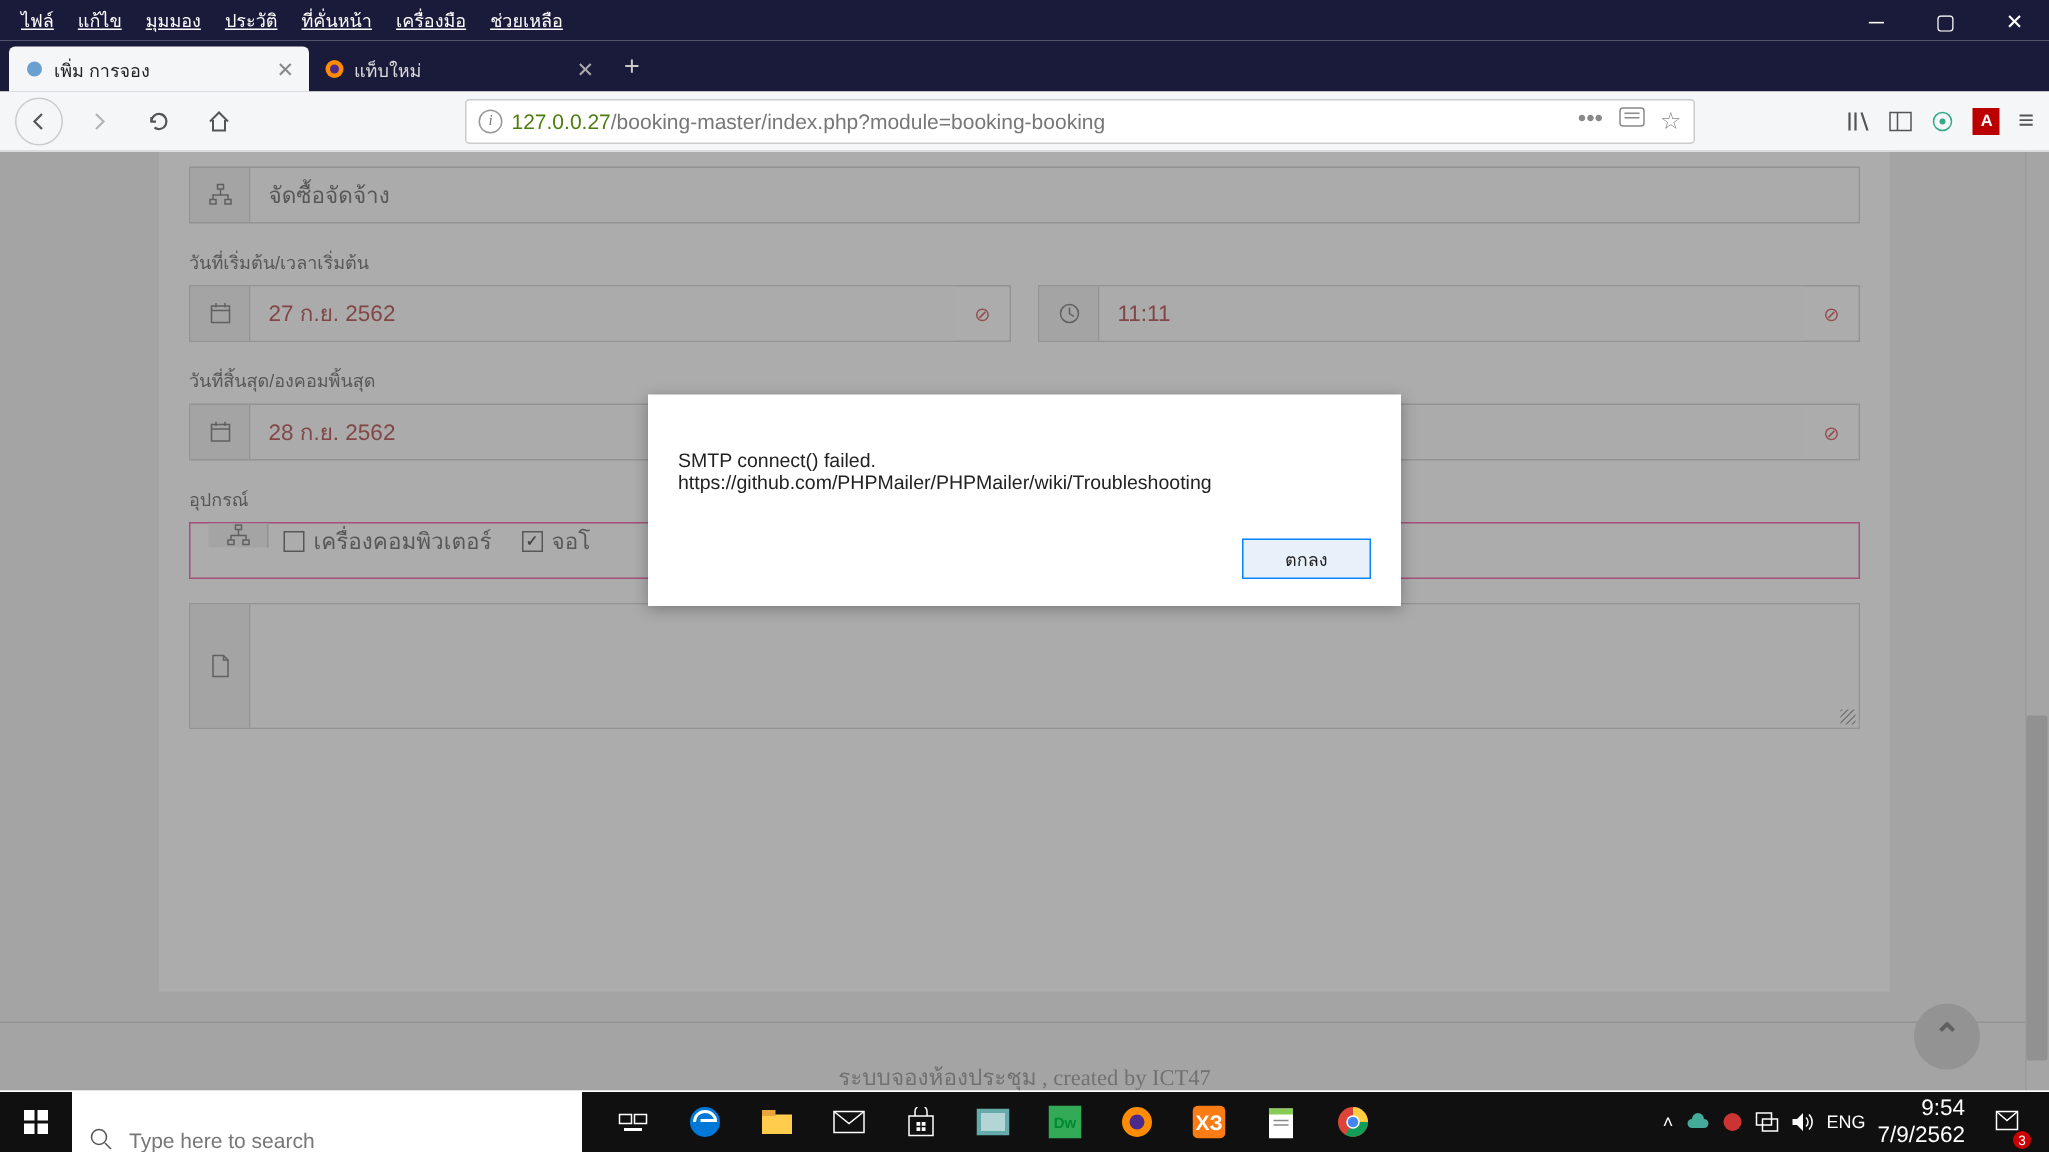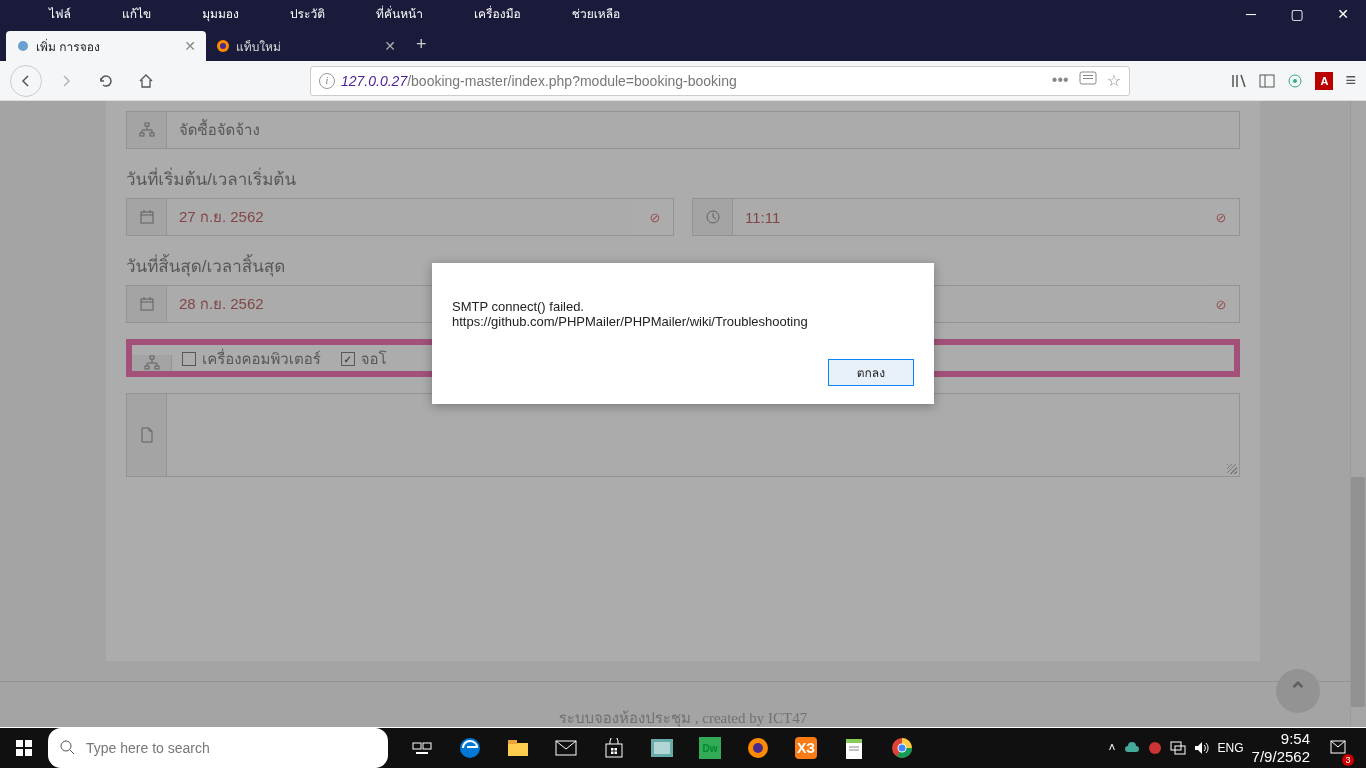--- a/index.html
+++ b/index.html
@@ -1,59 +1,59 @@
 <!DOCTYPE html>
 <html><head>
 <meta charset="utf-8">
 <style>
 * { box-sizing: border-box; margin: 0; padding: 0; }
 body { font-family: "Segoe UI", Tahoma, sans-serif; font-size: 13px; overflow: hidden; width: 1366px; height: 768px; background: #fff; }
 
 
 .titlebar { background: #1a1a3a; height: 27px; display: flex; align-items: center; color: #fff; font-size: 12px; padding-left: 8px; }
 .menu-items { display: flex; gap: 4px; }
-.menu-items span { padding: 2px 6px; cursor: default; margin-left: 35px; }
+.menu-items span { padding: 2px 6px; text-decoration: underline; cursor: default; }
 .win-controls { margin-left: auto; display: flex; }
 .win-btn { width: 46px; height: 27px; display: flex; align-items: center; justify-content: center; color: #fff; font-size: 14px; }
 
 .tabbar { background: #1a1a3a; height: 34px; display: flex; align-items: flex-end; padding-left: 6px; }
 .tab { height: 30px; padding: 4px 10px; display: flex; align-items: center; gap: 6px; font-size: 12px; border-radius: 4px 4px 0 0; min-width: 200px; position: relative; }
 .tab.active { background: #f5f6f7; color: #222; }
 .tab.inactive { color: #ddd; }
 .tab-close { margin-left: auto; color: #888; font-size: 14px; }
 .tab.inactive .tab-close { color: #aaa; }
 .new-tab { color: #ccc; padding: 0 10px; font-size: 18px; align-self: center; }
 
 .addressbar { background: #f5f6f7; height: 40px; display: flex; align-items: center; padding: 0 10px; border-bottom: 1px solid #ddd; gap: 8px; }
 .nav-btn { width: 32px; height: 32px; display: flex; align-items: center; justify-content: center; color: #555; border-radius: 4px; }
 .nav-btn.back { border: 1px solid #ccc; border-radius: 50%; }
 .urlbox { flex: 0 0 820px; margin-left: 140px; height: 30px; border: 1px solid #ccc; background: #fff; display: flex; align-items: center; padding: 0 8px; font-size: 14px; color: #777; border-radius: 3px; }
 .urlbox .i-icon { width: 16px; height: 16px; border: 1px solid #999; border-radius: 50%; display: flex; align-items: center; justify-content: center; font-size: 10px; margin-right: 6px; font-style: italic; font-family: serif; }
-.urlbox .dark { color: #4c1d95; font-style: italic; }
+.urlbox .dark { color: #4d7c0f; }
 .url-right { margin-left: auto; display: flex; gap: 10px; color: #888; font-size: 16px; }
 .ext-icons { margin-left: auto; display: flex; gap: 12px; color: #555; font-size: 16px; align-items: center; }
 .acrobat { background: #b00; color: #fff; width: 18px; height: 18px; display: flex; align-items: center; justify-content: center; font-size: 11px; font-weight: bold; }
 
 
 .page { position: relative; height: 626px; background: #eeeff1; overflow: hidden; }
 .page-inner { width: 1154px; margin: 0 auto; background: #fff; padding: 10px 20px 40px; min-height: 560px; }
 .scrollbar { position: absolute; right: 0; top: 0; width: 16px; height: 100%; background: #f0f0f0; border-left: 1px solid #ddd; }
 .scrollthumb { position: absolute; right: 1px; bottom: 20px; width: 14px; height: 230px; background: #c8c8c8; border-radius: 2px; }
 
 .form-row { margin-bottom: 16px; }
-.form-label { color: #555; font-size: 17px; margin-bottom: 6px; display: block; }
+.form-label { color: #555; font-size: 12px; margin-bottom: 6px; display: block; }
 .input-group { display: flex; border: 1px solid #ccc; background: #fff; height: 38px; }
 .input-addon { width: 40px; background: #eee; border-right: 1px solid #ccc; display: flex; align-items: center; justify-content: center; color: #666; }
 .input-field { flex: 1; padding: 0 12px; display: flex; align-items: center; color: #a33; font-size: 15px; background: #fcfcfc; }
 .input-field.normal { color: #555; }
 .input-forbidden { width: 36px; display: flex; align-items: center; justify-content: center; color: #c44; }
 .two-col { display: flex; gap: 18px; }
 .two-col > div { flex: 1; }
 
-.checkbox-row { display: flex; align-items: flex-end; height: 38px; border: 6px solid #ec4899; }
+.checkbox-row { display: flex; align-items: flex-start; height: 38px; border: 1px solid #ec4899; padding-left: 12px; }
 .check-item { display: flex; align-items: center; gap: 6px; padding: 0 10px; color: #555; font-size: 15px; }
 .chk { width: 14px; height: 14px; border: 1.5px solid #555; display: inline-flex; align-items: center; justify-content: center; font-size: 10px; }
 .chk.checked::after { content: "✓"; color: #333; font-weight: bold; }
 
 .textarea-group { display: flex; border: 1px solid #ccc; height: 84px; position: relative; }
 .textarea-group .input-addon { height: 100%; }
 .textarea-field { flex: 1; background: #fcfcfc; }
 .resize-handle { position: absolute; right: 2px; bottom: 2px; width: 10px; height: 10px; background: repeating-linear-gradient(135deg, #999, #999 1px, transparent 1px, transparent 3px); }
 
 .save-btn { background: #4a9d4f; color: #fff; border: none; padding: 14px 24px; font-size: 18px; display: inline-flex; align-items: center; gap: 8px; margin-top: 30px; cursor: pointer; }
@@ -66,21 +66,21 @@
 
 .overlay { position: absolute; inset: 0; background: rgba(90,90,90,0.5); display: flex; align-items: flex-start; justify-content: center; }
 .modal { background: #fff; width: 502px; margin-top: 162px; padding: 0; box-shadow: 0 2px 10px rgba(0,0,0,0.3); }
 .modal-body { padding: 36px 20px 20px; font-size: 13px; color: #222; }
 .modal-footer { padding: 10px 20px 18px; text-align: right; }
 .modal-btn { border: 1px solid #0a84ff; background: #e8f0fa; color: #222; padding: 3px 28px; font-size: 12px; }
 
 
 .taskbar { position: absolute; bottom: 0; left: 0; right: 0; height: 40px; background: #101010; display: flex; align-items: stretch; color: #fff; }
 .start { width: 48px; display: flex; align-items: center; justify-content: center; font-size: 16px; }
-.search-box { background: #fff; color: #777; display: flex; align-items: center; padding: 0 12px; gap: 10px; width: 340px; font-size: 14px; border-radius: 13px; }
+.search-box { background: #fff; color: #777; display: flex; align-items: flex-end; padding: 0 12px; gap: 10px; width: 340px; font-size: 14px; }
 .task-icons { display: flex; align-items: center; margin-left: 10px; }
 .task-icons > div { width: 48px; height: 40px; display: flex; align-items: center; justify-content: center; }
 .tray { margin-left: auto; display: flex; align-items: center; gap: 8px; padding: 0 8px; font-size: 12px; }
 .tray .clock { text-align: right; line-height: 1.2; font-size: 15px; }
 .notif { width: 40px; height: 40px; display: flex; align-items: center; justify-content: center; position: relative; }
 
 svg { display: block; }
 </style>
 </head>
 <body>
@@ -221,21 +221,21 @@
                 <path d="M7 3v4l3 2" stroke="#666" fill="none"></path>
               </svg>
             </div>
           <div class="input-field">11:11</div>
           <div class="input-forbidden">⊘</div>
         </div>
       </div>
     </div>
 
     <div class="form-row">
-      <label class="form-label">วันที่สิ้นสุด/เวลาสิ้นสุด</label>
+      <label class="form-label">วันที่สิ้นสุด/องคอมพิ้นสุด</label>
       <div class="two-col">
         <div class="input-group">
           <div class="input-addon">
               <svg width="14" height="14">
                 <rect x="1" y="2" width="12" height="11" fill="none" stroke="#666"></rect>
                 <line x1="1" y1="5" x2="13" y2="5" stroke="#666"></line>
                 <line x1="4" y1="0" x2="4" y2="3" stroke="#666"></line>
                 <line x1="10" y1="0" x2="10" y2="3" stroke="#666"></line>
               </svg>
             </div>
@@ -248,20 +248,21 @@
                 <path d="M7 3v4l3 2" stroke="#666" fill="none"></path>
               </svg>
             </div>
           <div class="input-field"></div>
           <div class="input-forbidden">⊘</div>
         </div>
       </div>
     </div>
 
     <div class="form-row">
+      <label class="form-label">อุปกรณ์</label>
       <div class="checkbox-row">
         <div class="input-addon" style="border-right:1px solid #ccc">
           <svg width="16" height="16">
               <rect x="6" y="1" width="4" height="3" fill="none" stroke="#666"></rect>
               <rect x="1" y="11" width="4" height="3" fill="none" stroke="#666"></rect>
               <rect x="11" y="11" width="4" height="3" fill="none" stroke="#666"></rect>
               <path d="M8 4v4M3 11V8h10v3" stroke="#666" fill="none"></path>
             </svg>
         </div>
         <div class="check-item">

